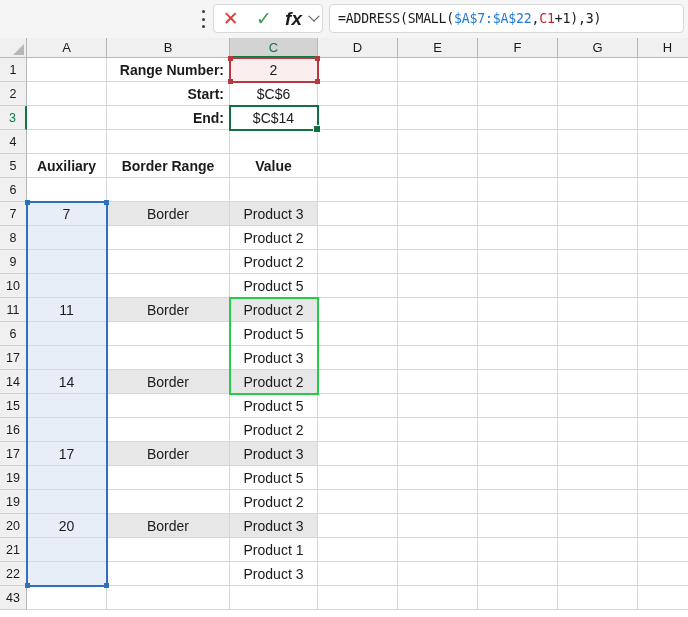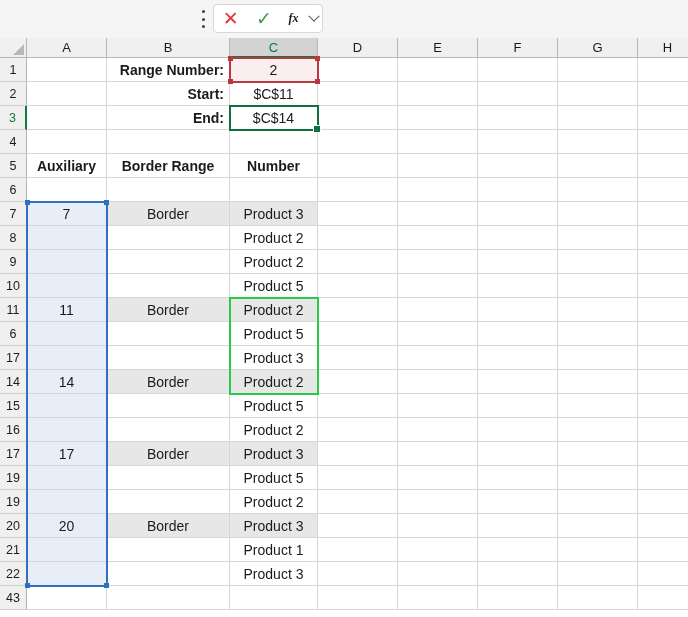--- a/index.html
+++ b/index.html
@@ -61,22 +61,22 @@
     width: 110px; height: 29px;
     background: #ffffff;
     border: 1px solid #d8d8d8;
     border-radius: 4px;
     box-sizing: border-box;
     display: flex; align-items: center;
   }
   .fxbtn { height: 100%; display: flex; align-items: center; justify-content: center; }
   #cancel-btn { width: 34px; color: #e03a35; font-size: 19px; line-height: 1; }
   #enter-btn  { width: 34px; color: #3f9a4e; font-size: 19px; line-height: 1; }
-  #fx-btn     { width: 26px; font-family: Liberation Serif, serif; font-style: italic;
-                font-weight: bold; font-size: 12px; color: #1b1b1b; }
+  #fx-btn     { width: 26px; font-family: Liberation Sans, sans-serif; font-style: italic;
+                font-weight: bold; font-size: 19px; color: #1b1b1b; }
   #fx-chevron { width: 16px; display:flex; align-items:center; justify-content:center; }
   #fx-chevron .chev { width: 7px; height: 7px; border-width: 1.4px; }
 
   #formula-input {
     position: absolute; left: 329px; top: 4px;
     width: 355px; height: 29px;
     background: #ffffff;
     border: 1px solid #d8d8d8;
     border-radius: 4px;
     box-sizing: border-box;
@@ -196,20 +196,27 @@
 
     <div id="fx-group">
       <span class="fxbtn" id="cancel-btn">✕</span>
       <span class="fxbtn" id="enter-btn">✓</span>
       <span class="fxbtn" id="fx-btn">fx</span>
       <span class="fxbtn" id="fx-chevron">
         <span class="chev"></span>
       </span>
     </div>
 
+    <div id="formula-input">
+        <span>=ADDRESS(SMALL(</span>
+        <span class="tok-blue">$A$7:$A$22</span>
+        <span>,</span>
+        <span class="tok-red">C1</span>
+        <span>+1),3)</span>
+      </div>
   </div>
 
   <div id="grid">
 
     <div id="corner">
       <span class="tri"></span>
     </div>
 
     <div id="col-headers">
         <div class="colh" style="width: 80px;">A</div>
@@ -427,26 +434,26 @@
         <div class="cell " style="left: 611px; top: 384px; width: 60px; height: 24px;"></div>
         <div class="cell " style="left: 611px; top: 408px; width: 60px; height: 24px;"></div>
         <div class="cell " style="left: 611px; top: 432px; width: 60px; height: 24px;"></div>
         <div class="cell " style="left: 611px; top: 456px; width: 60px; height: 24px;"></div>
         <div class="cell " style="left: 611px; top: 480px; width: 60px; height: 24px;"></div>
         <div class="cell " style="left: 611px; top: 504px; width: 60px; height: 24px;"></div>
         <div class="cell " style="left: 611px; top: 528px; width: 60px; height: 24px;"></div>
         <div class="cell c-right c-bold" style="left: 80px; top: 0px; width: 123px; height: 24px;">Range Number:</div>
         <div class="cell c-center fill-pink" style="left: 203px; top: 0px; width: 88px; height: 24px;">2</div>
         <div class="cell c-right c-bold" style="left: 80px; top: 24px; width: 123px; height: 24px;">Start:</div>
-        <div class="cell c-center" style="left: 203px; top: 24px; width: 88px; height: 24px;">$C$11</div>
+        <div class="cell c-center" style="left: 203px; top: 24px; width: 88px; height: 24px;">$C$6</div>
         <div class="cell c-right c-bold" style="left: 80px; top: 48px; width: 123px; height: 24px;">End:</div>
         <div class="cell c-center" style="left: 203px; top: 48px; width: 88px; height: 24px;">$C$14</div>
         <div class="cell c-center c-bold" style="left: 0px; top: 96px; width: 80px; height: 24px;">Auxiliary</div>
         <div class="cell c-center c-bold" style="left: 80px; top: 96px; width: 123px; height: 24px;">Border Range</div>
-        <div class="cell c-center c-bold" style="left: 203px; top: 96px; width: 88px; height: 24px;">Number</div>
+        <div class="cell c-center c-bold" style="left: 203px; top: 96px; width: 88px; height: 24px;">Value</div>
         <div class="cell c-center fill-blue" style="left: 0px; top: 144px; width: 80px; height: 24px;">7</div>
         <div class="cell c-center fill-gray" style="left: 80px; top: 144px; width: 123px; height: 24px;">Border</div>
         <div class="cell c-center fill-gray" style="left: 203px; top: 144px; width: 88px; height: 24px;">Product 3</div>
         <div class="cell c-center fill-blue" style="left: 0px; top: 168px; width: 80px; height: 24px;"></div>
         <div class="cell c-center" style="left: 80px; top: 168px; width: 123px; height: 24px;"></div>
         <div class="cell c-center" style="left: 203px; top: 168px; width: 88px; height: 24px;">Product 2</div>
         <div class="cell c-center fill-blue" style="left: 0px; top: 192px; width: 80px; height: 24px;"></div>
         <div class="cell c-center" style="left: 80px; top: 192px; width: 123px; height: 24px;"></div>
         <div class="cell c-center" style="left: 203px; top: 192px; width: 88px; height: 24px;">Product 2</div>
         <div class="cell c-center fill-blue" style="left: 0px; top: 216px; width: 80px; height: 24px;"></div>

